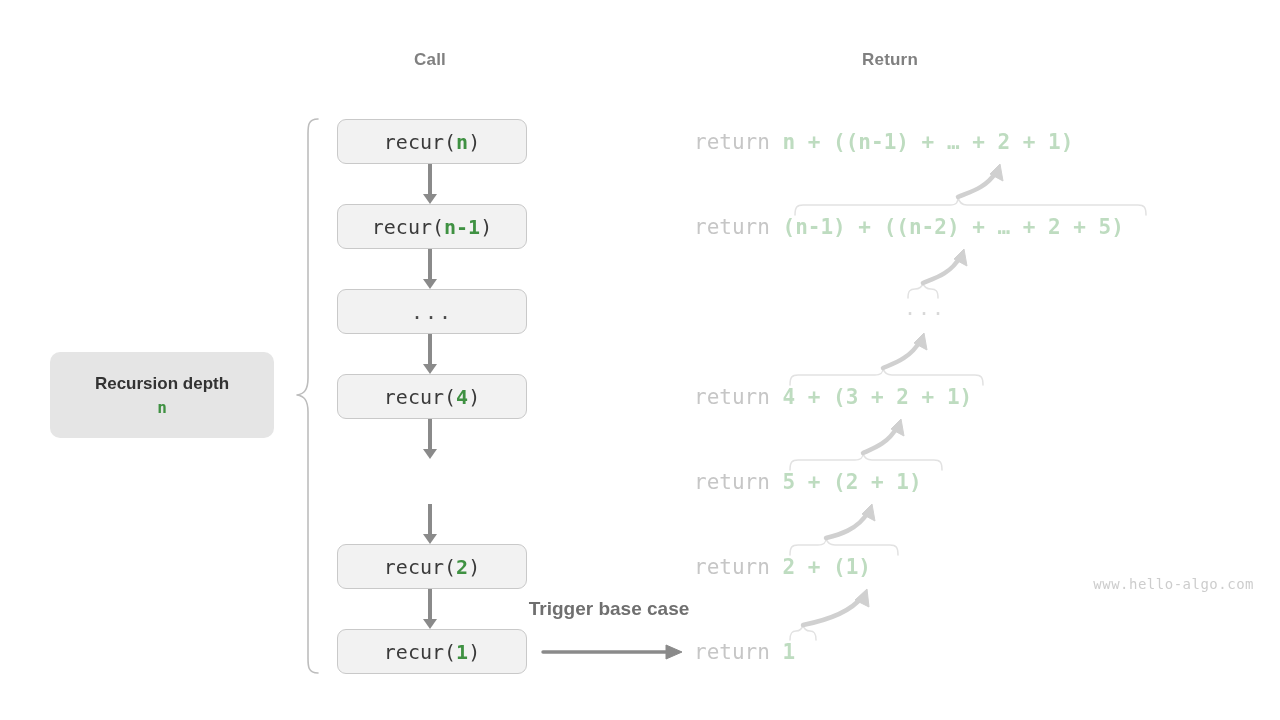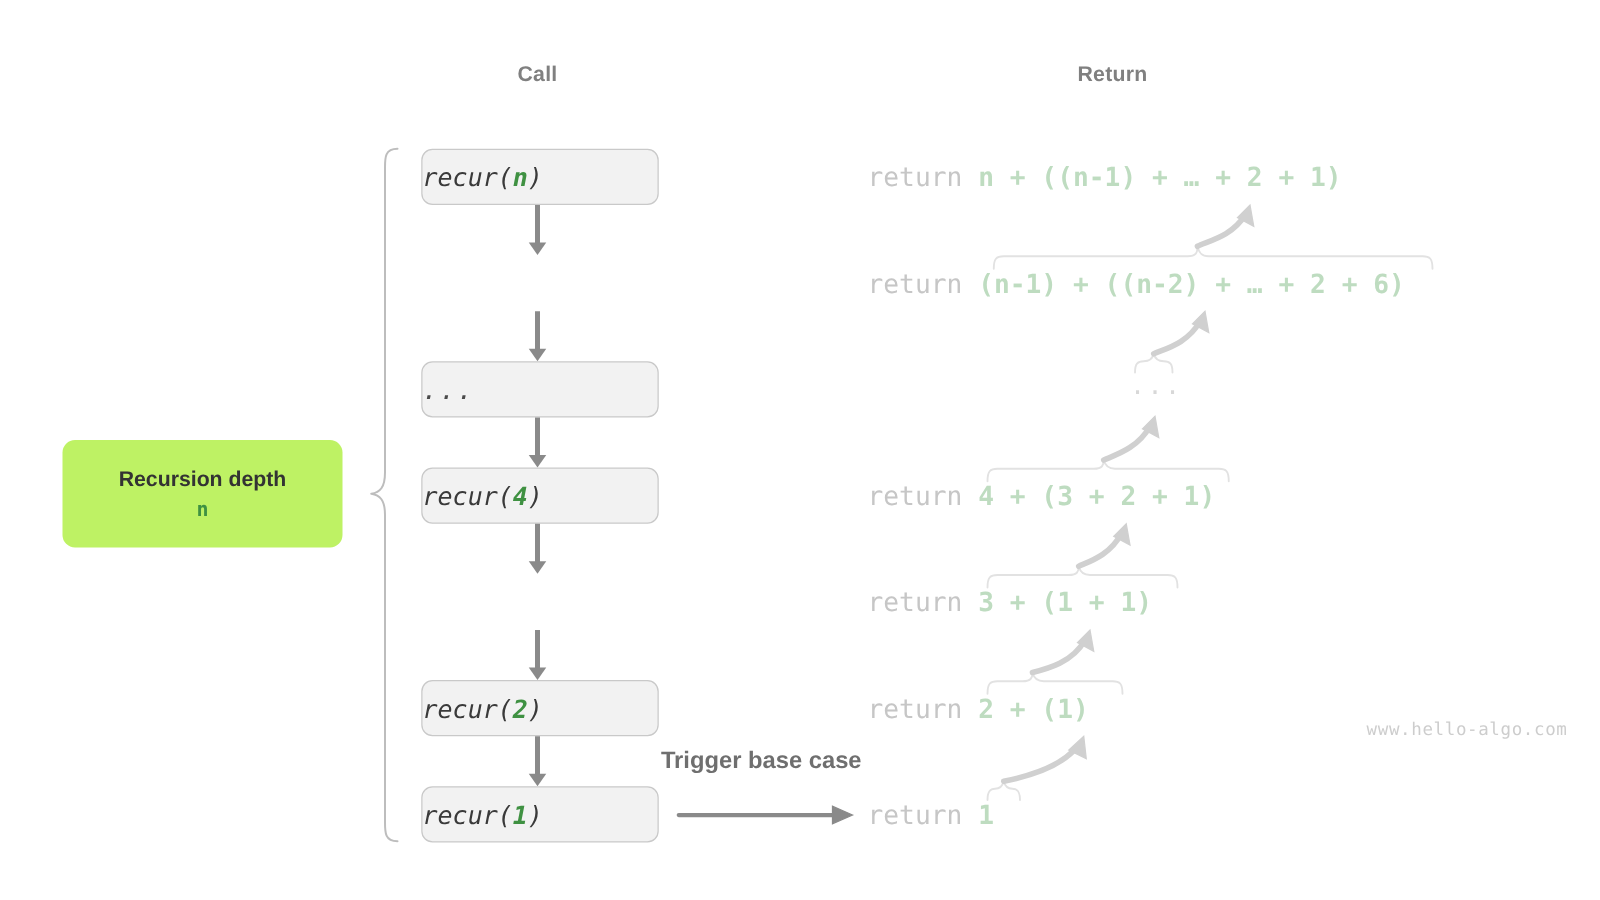--- a/index.html
+++ b/index.html
@@ -41,21 +41,21 @@
     position: absolute;
     left: 337px;
     width: 190px;
     height: 45px;
     box-sizing: border-box;
     background: #f2f2f2;
     border: 1.6px solid #c9c9c9;
     border-radius: 9px;
     display: flex;
     align-items: center;
-    font-style: italic;
+    justify-content: center;
   }
   .call-label {
     font-family: "DejaVu Sans Mono", monospace;
     font-size: 20px;
     color: #3a3a3a;
     letter-spacing: 0px;
     white-space: nowrap;
   }
   .call-label .arg { color: #3f9142; font-weight: bold; }
   .call-label.dots { font-size: 20px; color: #4a4a4a; letter-spacing: 2px; }
@@ -80,21 +80,21 @@
   }
 
   
   #depth-badge {
     position: absolute;
     left: 50px;
     top: 352px;
     width: 224px;
     height: 86px;
     box-sizing: border-box;
-    background: #bef264;
+    background: #e5e5e5;
     border-radius: 10px;
     display: flex;
     flex-direction: column;
     align-items: center;
     justify-content: center;
     gap: 4px;
   }
   #depth-title {
     font-family: "Liberation Sans", sans-serif;
     font-weight: bold;
@@ -277,20 +277,23 @@
       <path d="M 682 652 L 666 645 L 666 659 Z"></path>
     </g>
   </svg>
 
   <div class="call-box" style="top:119px">
     <span class="call-label"><span>recur(</span><span class="arg">n</span><span>)</span></span>
   </div>
 
   <div class="v-arrow" style="top:164px; height:31px"></div>
 
+  <div class="call-box" style="top:204px">
+    <span class="call-label"><span>recur(</span><span class="arg">n-1</span><span>)</span></span>
+  </div>
 
   <div class="v-arrow" style="top:249px; height:31px"></div>
 
   <div class="call-box" style="top:289px">
     <span class="call-label dots">...</span>
   </div>
 
   <div class="v-arrow" style="top:334px; height:31px"></div>
 
   <div class="call-box" style="top:374px">
@@ -312,31 +315,31 @@
     <span class="call-label"><span>recur(</span><span class="arg">1</span><span>)</span></span>
   </div>
 
   <div id="trigger-label">Trigger base case</div>
 
   <div class="ret-line" style="top:132px">
     <span class="ret-kw">return </span><span class="ret-val">n + ((n-1) + … + 2 + 1)</span>
   </div>
 
   <div class="ret-line" style="top:217px">
-    <span class="ret-kw">return </span><span class="ret-val">(n-1) + ((n-2) + … + 2 + 6)</span>
+    <span class="ret-kw">return </span><span class="ret-val">(n-1) + ((n-2) + … + 2 + 5)</span>
   </div>
 
   <div id="ret-mid-dots">...</div>
 
   <div class="ret-line" style="top:387px">
     <span class="ret-kw">return </span><span class="ret-val">4 + (3 + 2 + 1)</span>
   </div>
 
   <div class="ret-line" style="top:472px">
-    <span class="ret-kw">return </span><span class="ret-val">3 + (1 + 1)</span>
+    <span class="ret-kw">return </span><span class="ret-val">5 + (2 + 1)</span>
   </div>
 
   <div class="ret-line" style="top:557px">
     <span class="ret-kw">return </span><span class="ret-val">2 + (1)</span>
   </div>
 
   <div class="ret-line" style="top:642px">
     <span class="ret-kw">return </span><span class="ret-val">1</span>
   </div>
 

